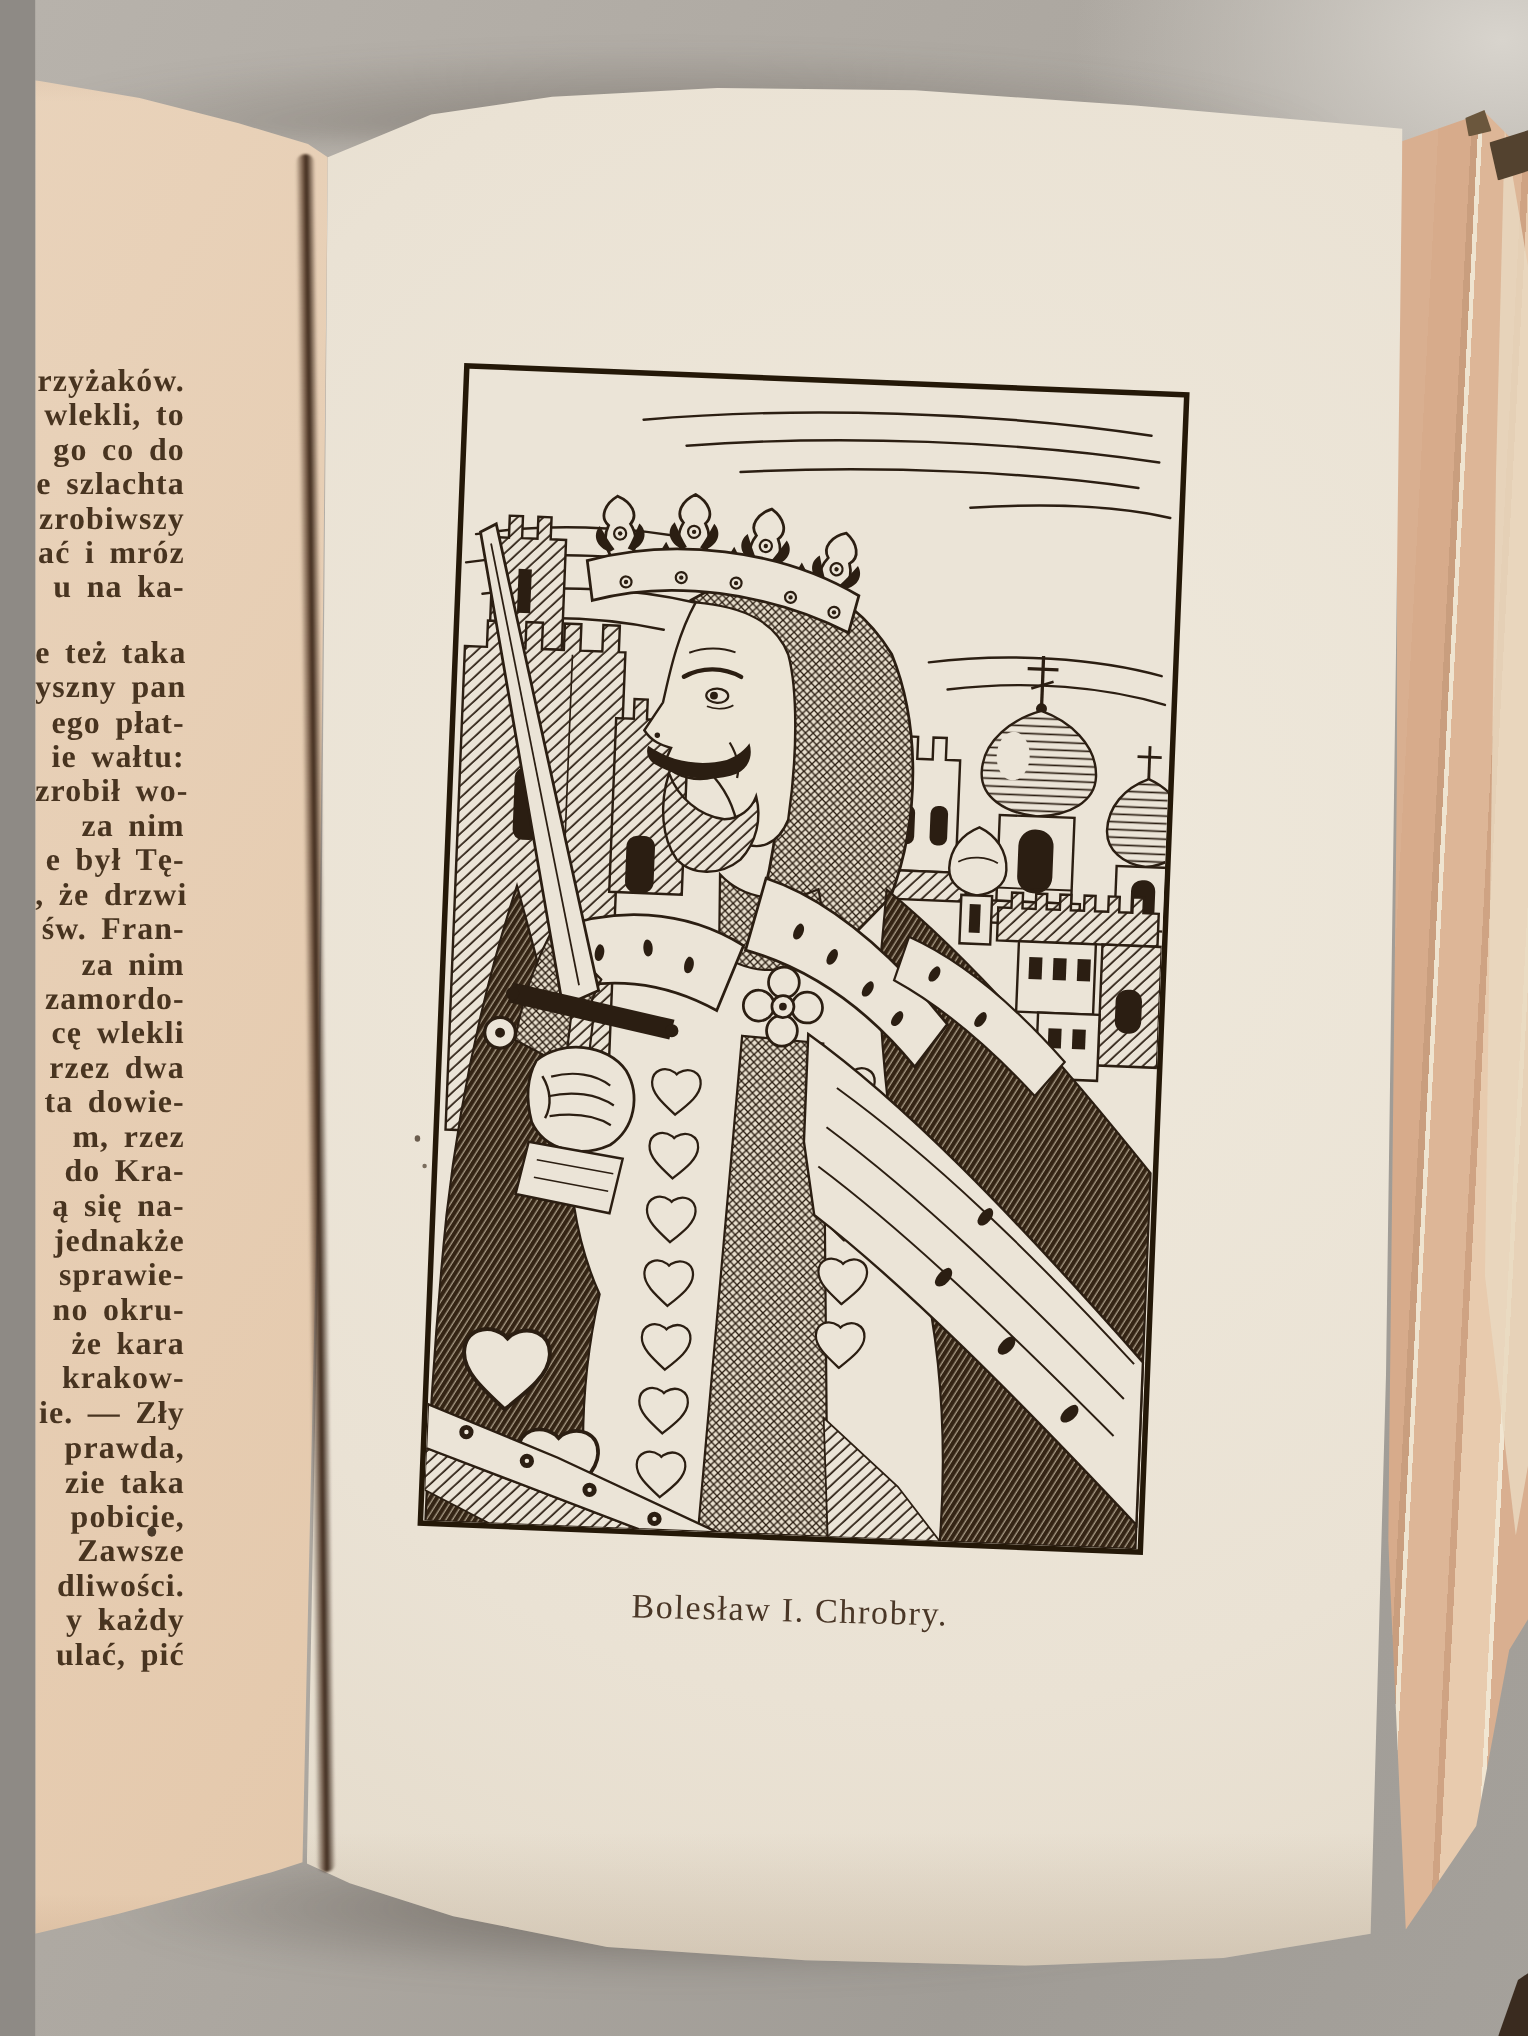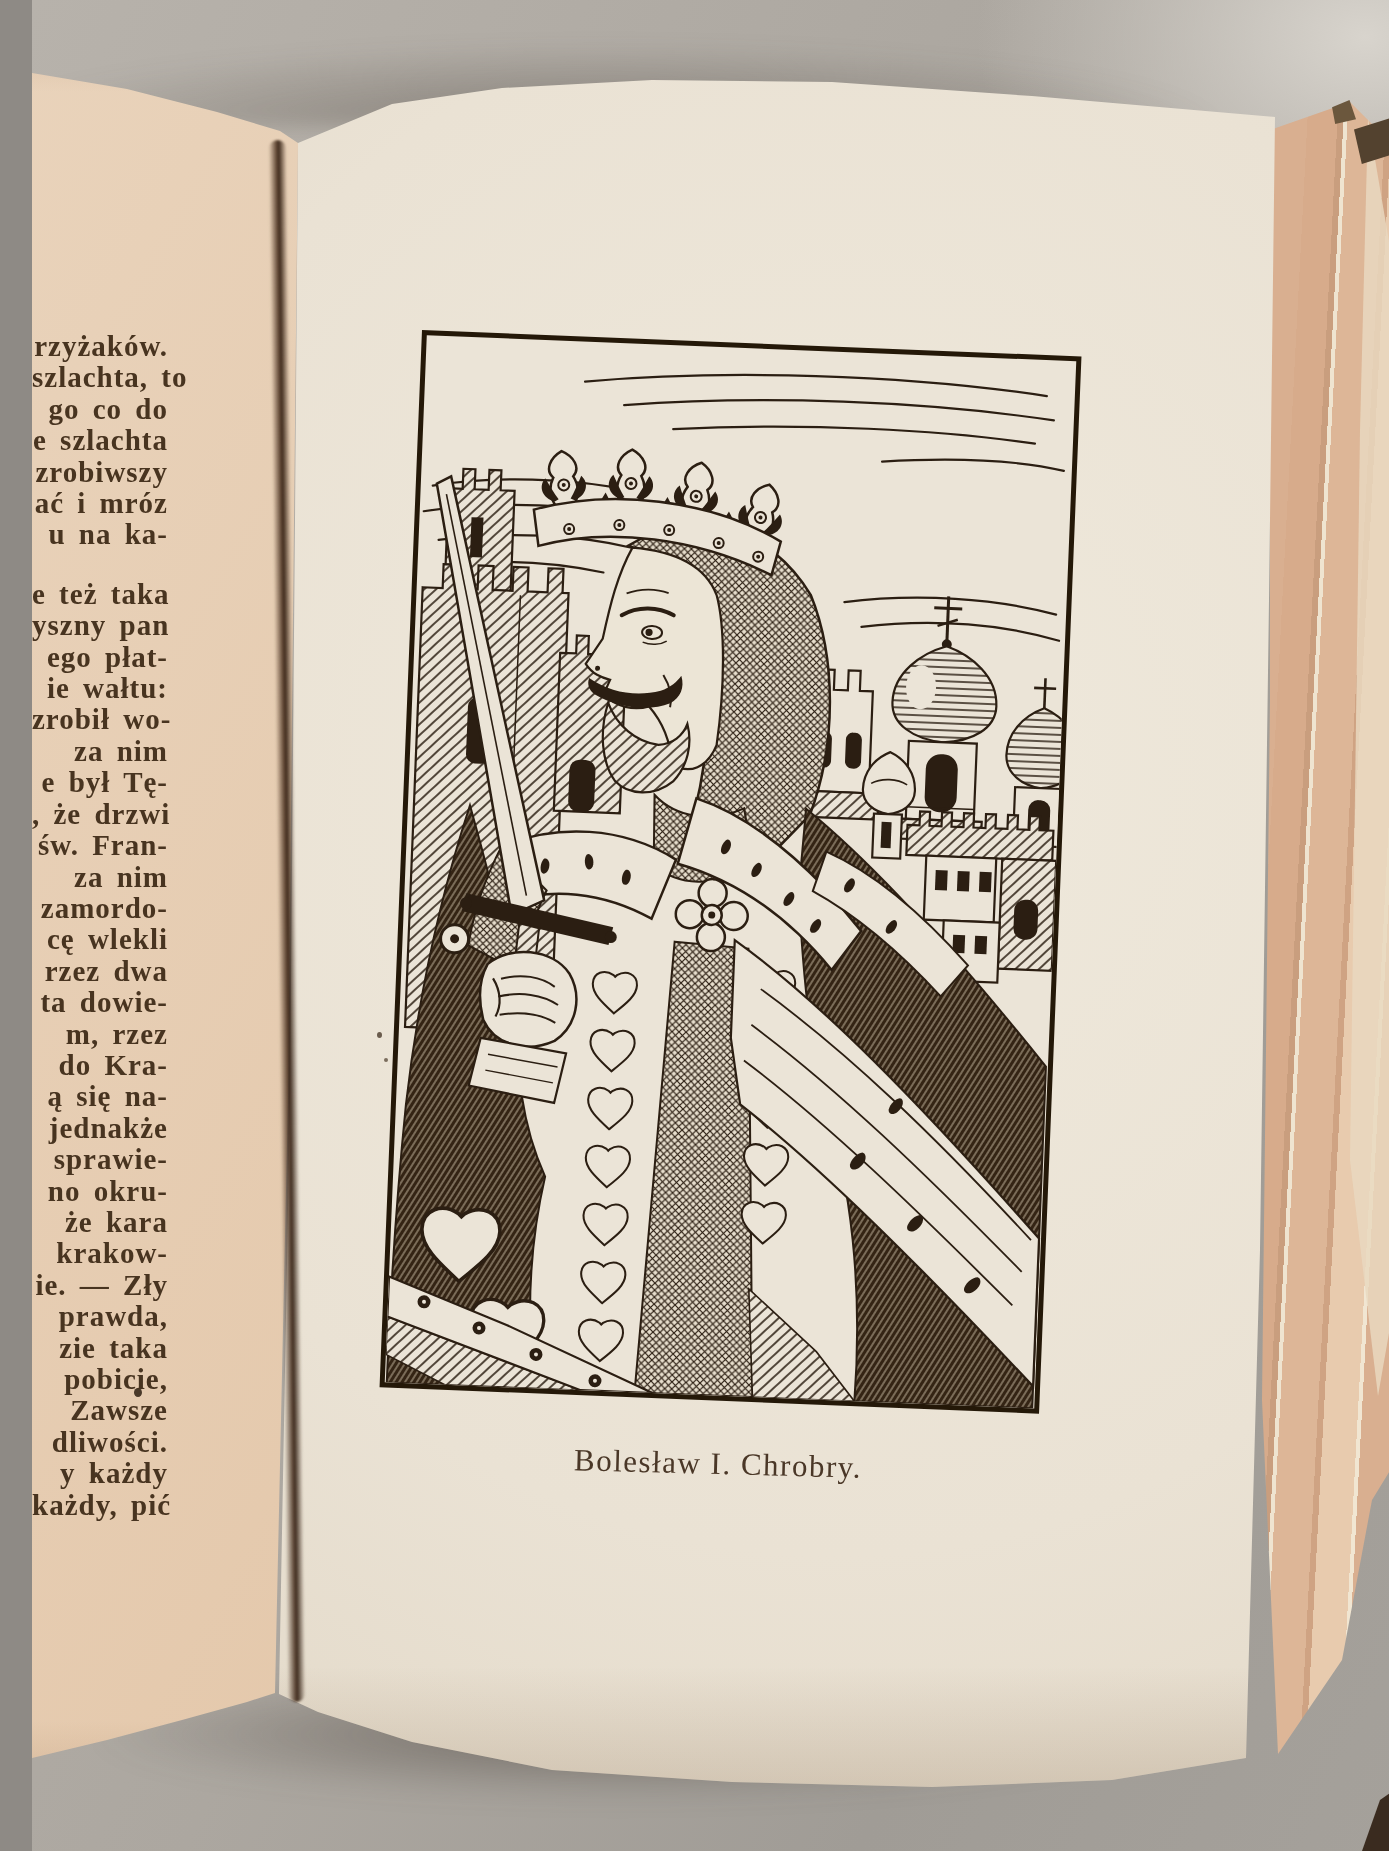--- a/index.html
+++ b/index.html
@@ -87,21 +87,21 @@
   <div class="abs right-page"></div>
   <div class="abs gutter"></div>
 
   <div class="abs speck s1"></div>
   <div class="abs speck s2"></div>
   <div class="abs speck s3"></div>
   <div class="abs speck s4"></div>
 
   <div class="abs left-text">
     <span class="tline">rzyżaków.</span>
-    <span class="tline">szlachta, to</span>
+    <span class="tline">wlekli, to</span>
     <span class="tline">go co do</span>
     <span class="tline">e szlachta</span>
     <span class="tline">zrobiwszy</span>
     <span class="tline">ać i mróz</span>
     <span class="tline">u na ka-</span>
     <span class="tline para2">e też taka</span>
     <span class="tline">yszny pan</span>
     <span class="tline">ego płat-</span>
     <span class="tline">ie wałtu:</span>
     <span class="tline">zrobił wo-</span>
@@ -122,21 +122,21 @@
     <span class="tline">no okru-</span>
     <span class="tline">że kara</span>
     <span class="tline">krakow-</span>
     <span class="tline">ie. — Zły</span>
     <span class="tline">prawda,</span>
     <span class="tline">zie taka</span>
     <span class="tline">pobicie,</span>
     <span class="tline">Zawsze</span>
     <span class="tline">dliwości.</span>
     <span class="tline">y każdy</span>
-    <span class="tline">każdy, pić</span>
+    <span class="tline">ulać, pić</span>
   </div>
 
   <div class="abs frame">
     <svg viewBox="0 0 650 1048">
       <defs>
         <pattern id="ph" width="8" height="8" patternUnits="userSpaceOnUse" patternTransform="rotate(45)">
           <rect width="8" height="8" fill="#ebe4d7"></rect>
             <line x1="1" y1="0" x2="1" y2="8" stroke="#2b1e12" stroke-width="1.6"></line>
         </pattern>
         <pattern id="pm" width="7" height="7" patternUnits="userSpaceOnUse">

